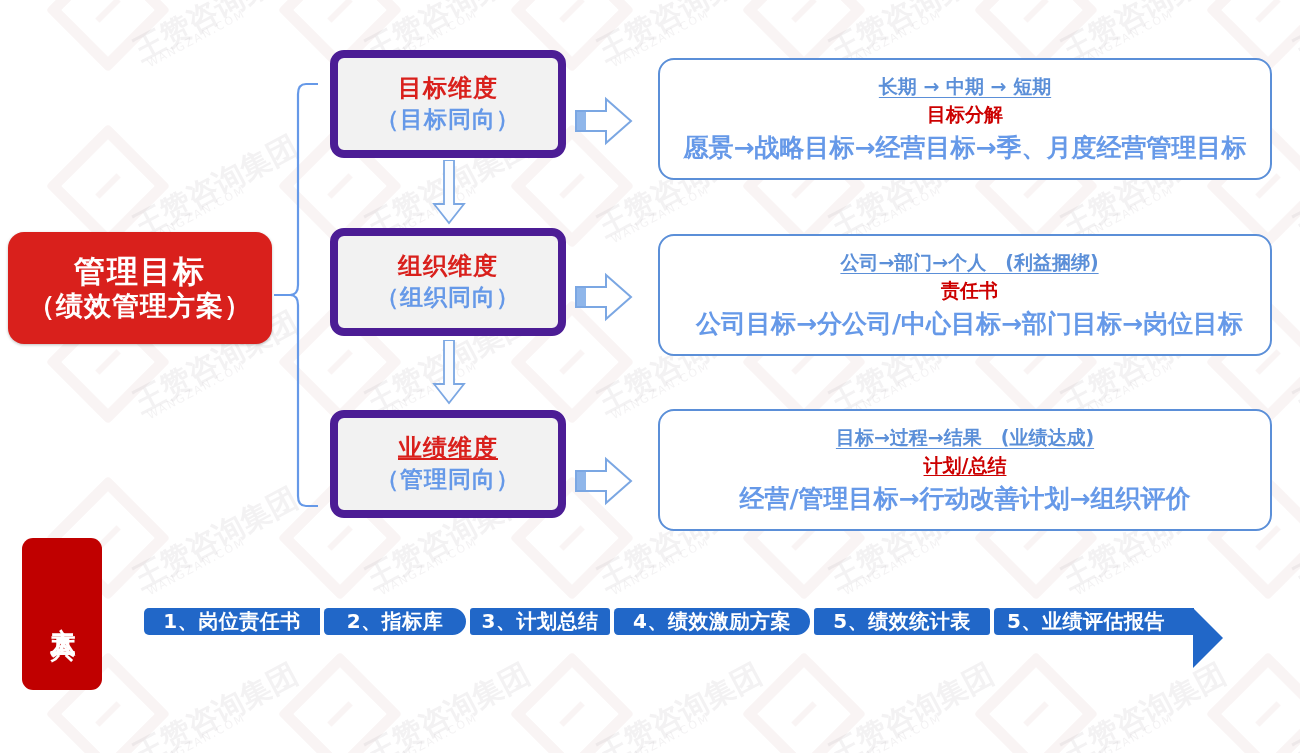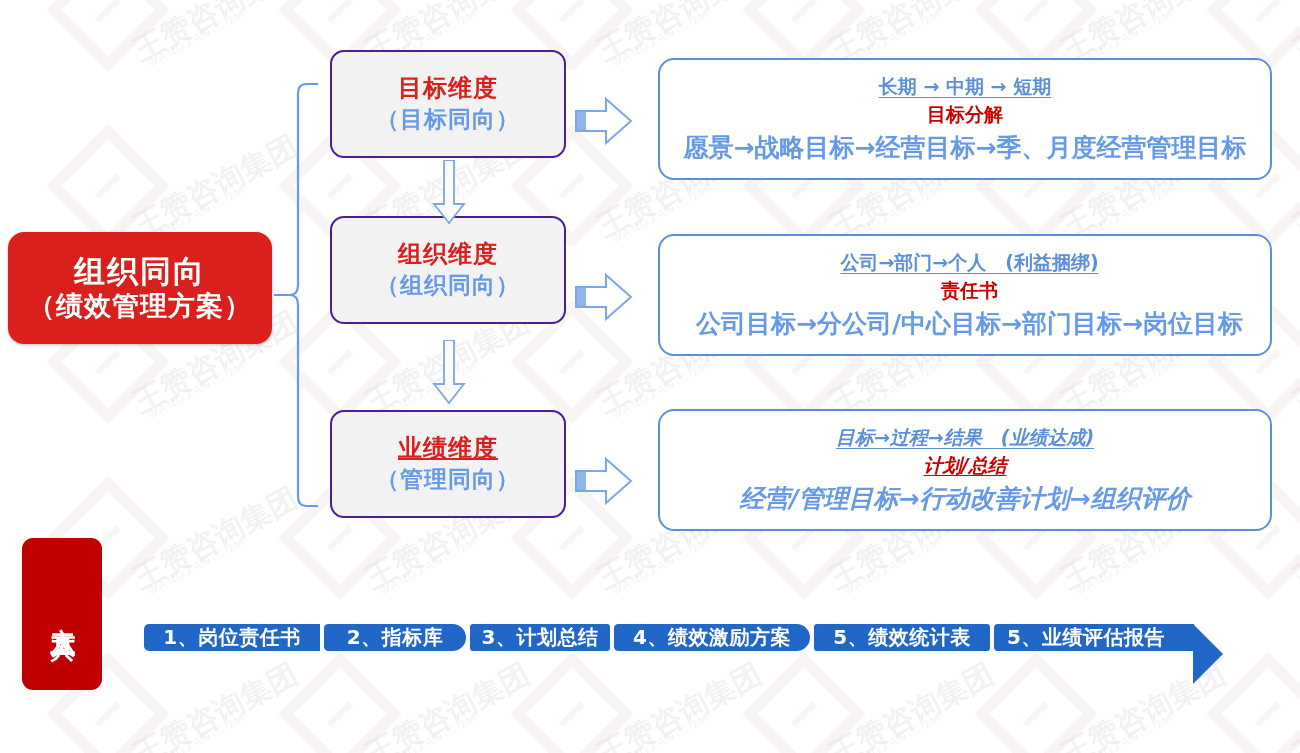--- a/index.html
+++ b/index.html
@@ -71,31 +71,31 @@
   #hub .l2{font-size:27px;font-weight:bold;letter-spacing:1px;line-height:1.25;}
 
   
   #bracket{position:absolute;left:272px;top:80px;width:56px;height:430px;}
 
   
   .dim{
     position:absolute;left:330px;
     width:236px;height:108px;
     background:#F2F2F2;
-    border:2px solid #4c1d95;
+    border:8px solid #4c1d95;
     border-radius:14px;
     display:flex;flex-direction:column;
     align-items:center;justify-content:center;
     box-sizing:border-box;
   }
   .dim .t1{font-size:24px;font-weight:bold;color:#D9201C;line-height:1.3;letter-spacing:1px;}
   .dim .t1.u{text-decoration:underline;text-underline-offset:2px;}
   .dim .t2{font-size:23px;font-weight:bold;color:#6699E8;line-height:1.3;letter-spacing:1px;}
   #dim0{top:50px;}
-  #dim1{top:216px;}
+  #dim1{top:228px;}
   #dim2{top:410px;}
 
   
   .varrow{position:absolute;left:432px;width:34px;height:65px;}
   #varrow0{top:160px;}
   #varrow1{top:340px;}
 
   
   .rarrow{position:absolute;left:574px;width:60px;height:52px;}
   #rarrow0{top:95px;}
@@ -108,21 +108,21 @@
     width:614px;height:122px;
     background:#ffffff;
     border:2px solid #5B8FD8;
     border-radius:16px;
     box-sizing:border-box;
     display:flex;flex-direction:column;
     align-items:center;justify-content:center;
   }
   #panel0{top:58px;}
   #panel1{top:234px;padding-left:9px;}
-  #panel2{top:409px;font-style:italic;}
+  #panel2{top:409px;}
   .panel .p1{
     font-size:19px;font-weight:bold;color:#5B8FD8;
     text-decoration:underline;text-underline-offset:4px;
     line-height:1.55;white-space:nowrap;
   }
   .panel .p2{
     font-size:19px;font-weight:bold;color:#CC0000;
     line-height:1.45;white-space:nowrap;text-align:right;
   }
   .panel .p2.u{text-decoration:underline;text-underline-offset:3px;}
@@ -143,21 +143,21 @@
     letter-spacing:3px;
     writing-mode:vertical-rl;
     text-orientation:upright;
     line-height:1.15;
   }
 
   
   #toolbar{
     position:absolute;left:144px;top:591px;
     height:60px;
-    display:flex;align-items:flex-end;
+    display:flex;align-items:center;
   }
   .chip{
     position:relative;
     background:#2167C8;
     color:#ffffff;
     font-size:20px;font-weight:bold;
     display:flex;align-items:center;justify-content:center;
     box-sizing:border-box;
     margin-right:4px;
     letter-spacing:0.5px;
@@ -327,21 +327,21 @@
     </div>
     <div class="wm-tile" style="left: 1216px; top: 664px;">
       <div class="wm-logo"></div>
       <div class="wm-text">王赞咨询集团</div>
     </div>
   </div>
 
 <div id="stage">
 
   <div id="hub">
-    <div class="l1">组织同向</div>
+    <div class="l1">管理目标</div>
     <div class="l2">（绩效管理方案）</div>
   </div>
 
   <div id="bracket">
     <svg width="56" height="430" viewBox="0 0 56 430" fill="none">
       <path d="M46 4 H34 Q26 4 26 14 V205 Q26 215 18 215 H2" stroke="#6699E8" stroke-width="2.2" fill="none"></path>
       <path d="M46 426 H34 Q26 426 26 416 V225 Q26 215 18 215" stroke="#6699E8" stroke-width="2.2" fill="none"></path>
     </svg>
   </div>
 

